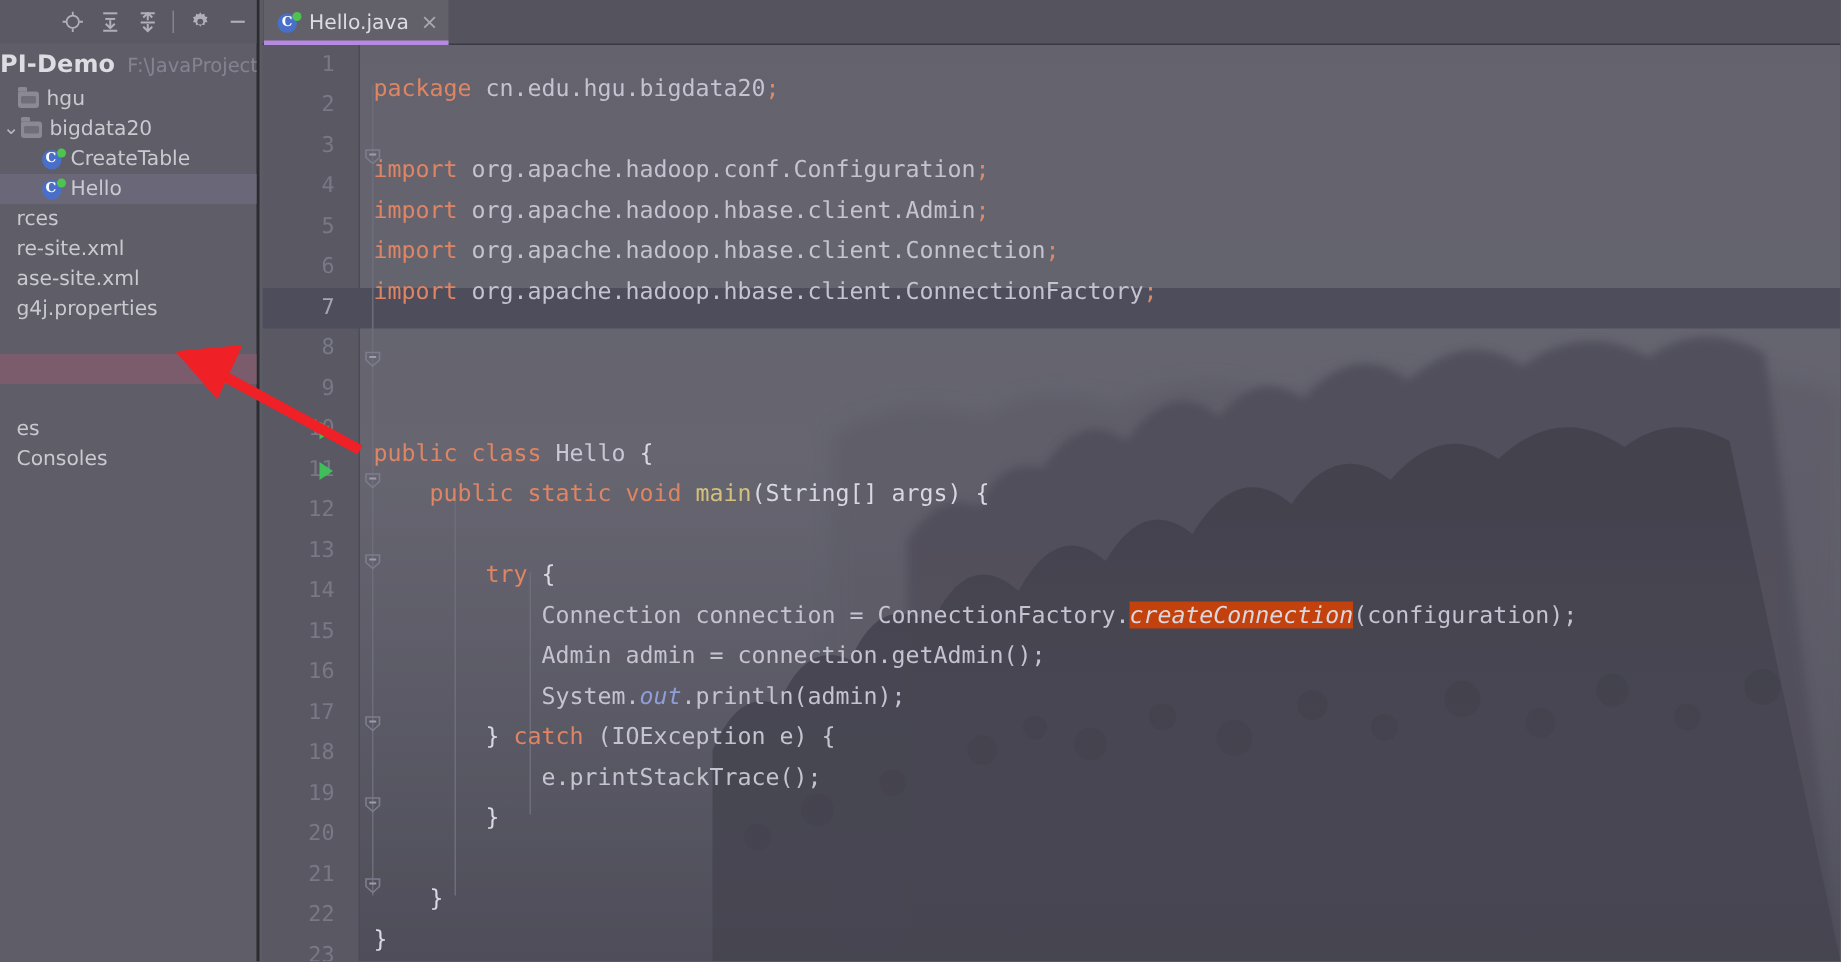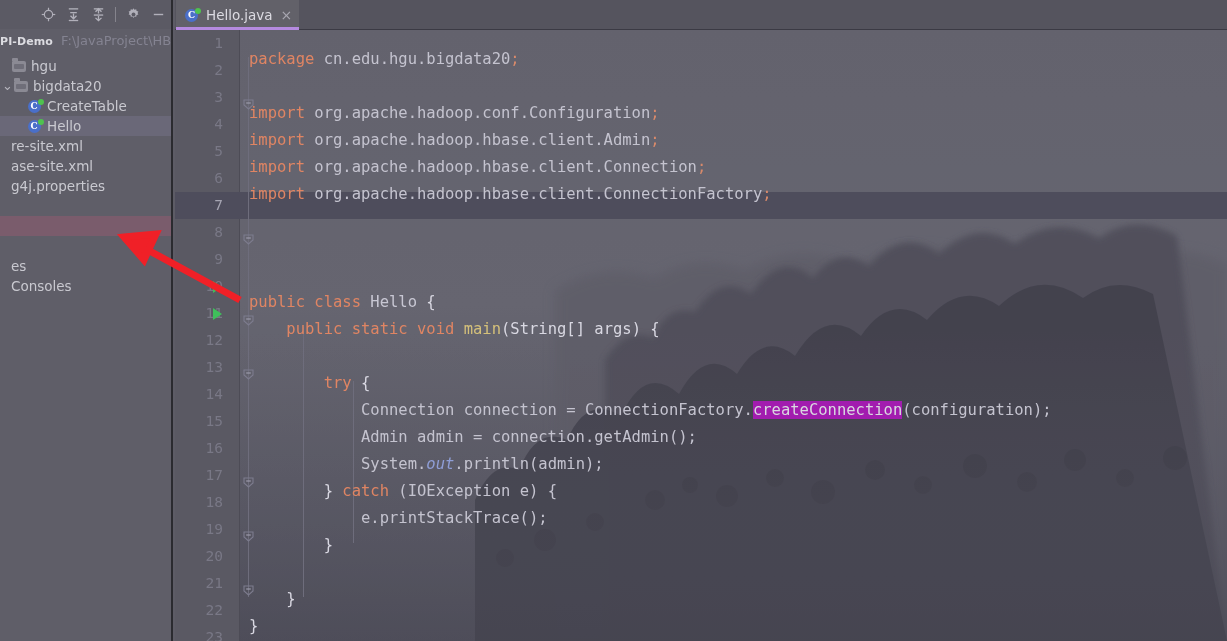--- a/index.html
+++ b/index.html
@@ -57,21 +57,21 @@
     position: absolute;
     left: 0; top: 33px;
     width: 173px;
     height: 20px;
     display: flex;
     align-items: baseline;
     white-space: nowrap;
     overflow: hidden;
   }
   #project-name {
-    font-size: 11px;
+    font-size: 16px;
     font-weight: bold;
     color: #dcdce1;
     letter-spacing: .1px;
   }
   #project-path {
     font-size: 13px;
     color: #848391;
     margin-left: 8px;
   }
 
@@ -282,21 +282,21 @@
     background: #6e6d7c;
     z-index: 1;
   }
 
   
   .kw   { color: #e08563; }
   .plain{ color: #c4c3cf; }
   .type { color: #c8c7d3; }
   .mth  { color: #d4c07a; }
   .stat { color: #8f9ed6; font-style: italic; text-align: center; }
-  .hl   { background: #a21caf; color: #d9d8e0; }
+  .hl   { background: #c2410c; color: #d9d8e0; font-style: italic; }
   .punct{ color: #d9d8e2; }
   .semi { color: #d98a6b; }
 
   
   #red-arrow {
     position: absolute;
     left: 0; top: 215;
     pointer-events: none;
     z-index: 50;
   }
@@ -380,20 +380,25 @@
         </div>
         <div class="tree-row selected" style="padding-left: 16px;">
           <span class="tw-arrow"></span>
           <span class="tw-icon">
             <span class="class-ic">
               <span class="circ">C</span>
               <span class="badge"></span>
             </span>
           </span>
           <span class="tw-label">Hello</span>
+        </div>
+        <div class="tree-row">
+          <span class="tw-arrow"></span>
+          <span class="tw-icon" style="flex: 0 0 0px; width: 0px; margin-right: 0px;"></span>
+          <span class="tw-label">rces</span>
         </div>
         <div class="tree-row">
           <span class="tw-arrow"></span>
           <span class="tw-icon" style="flex: 0 0 0px; width: 0px; margin-right: 0px;"></span>
           <span class="tw-label">re-site.xml</span>
         </div>
         <div class="tree-row">
           <span class="tw-arrow"></span>
           <span class="tw-icon" style="flex: 0 0 0px; width: 0px; margin-right: 0px;"></span>
           <span class="tw-label">ase-site.xml</span>

